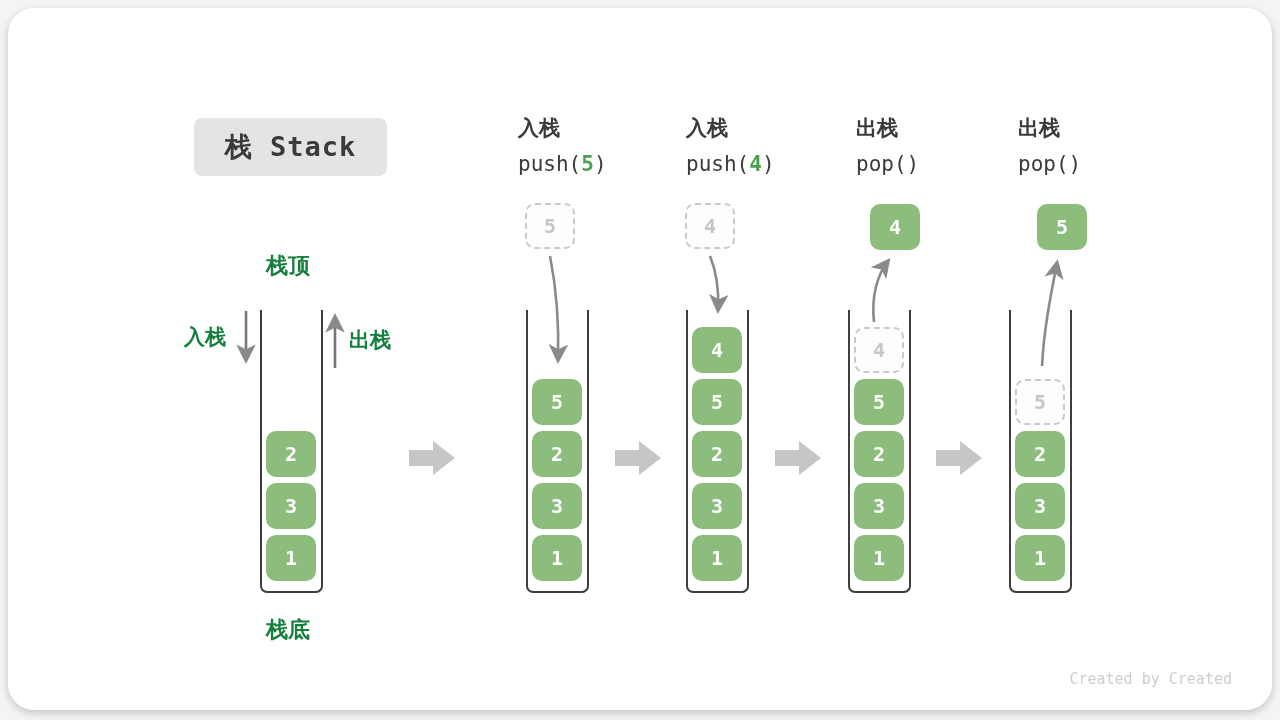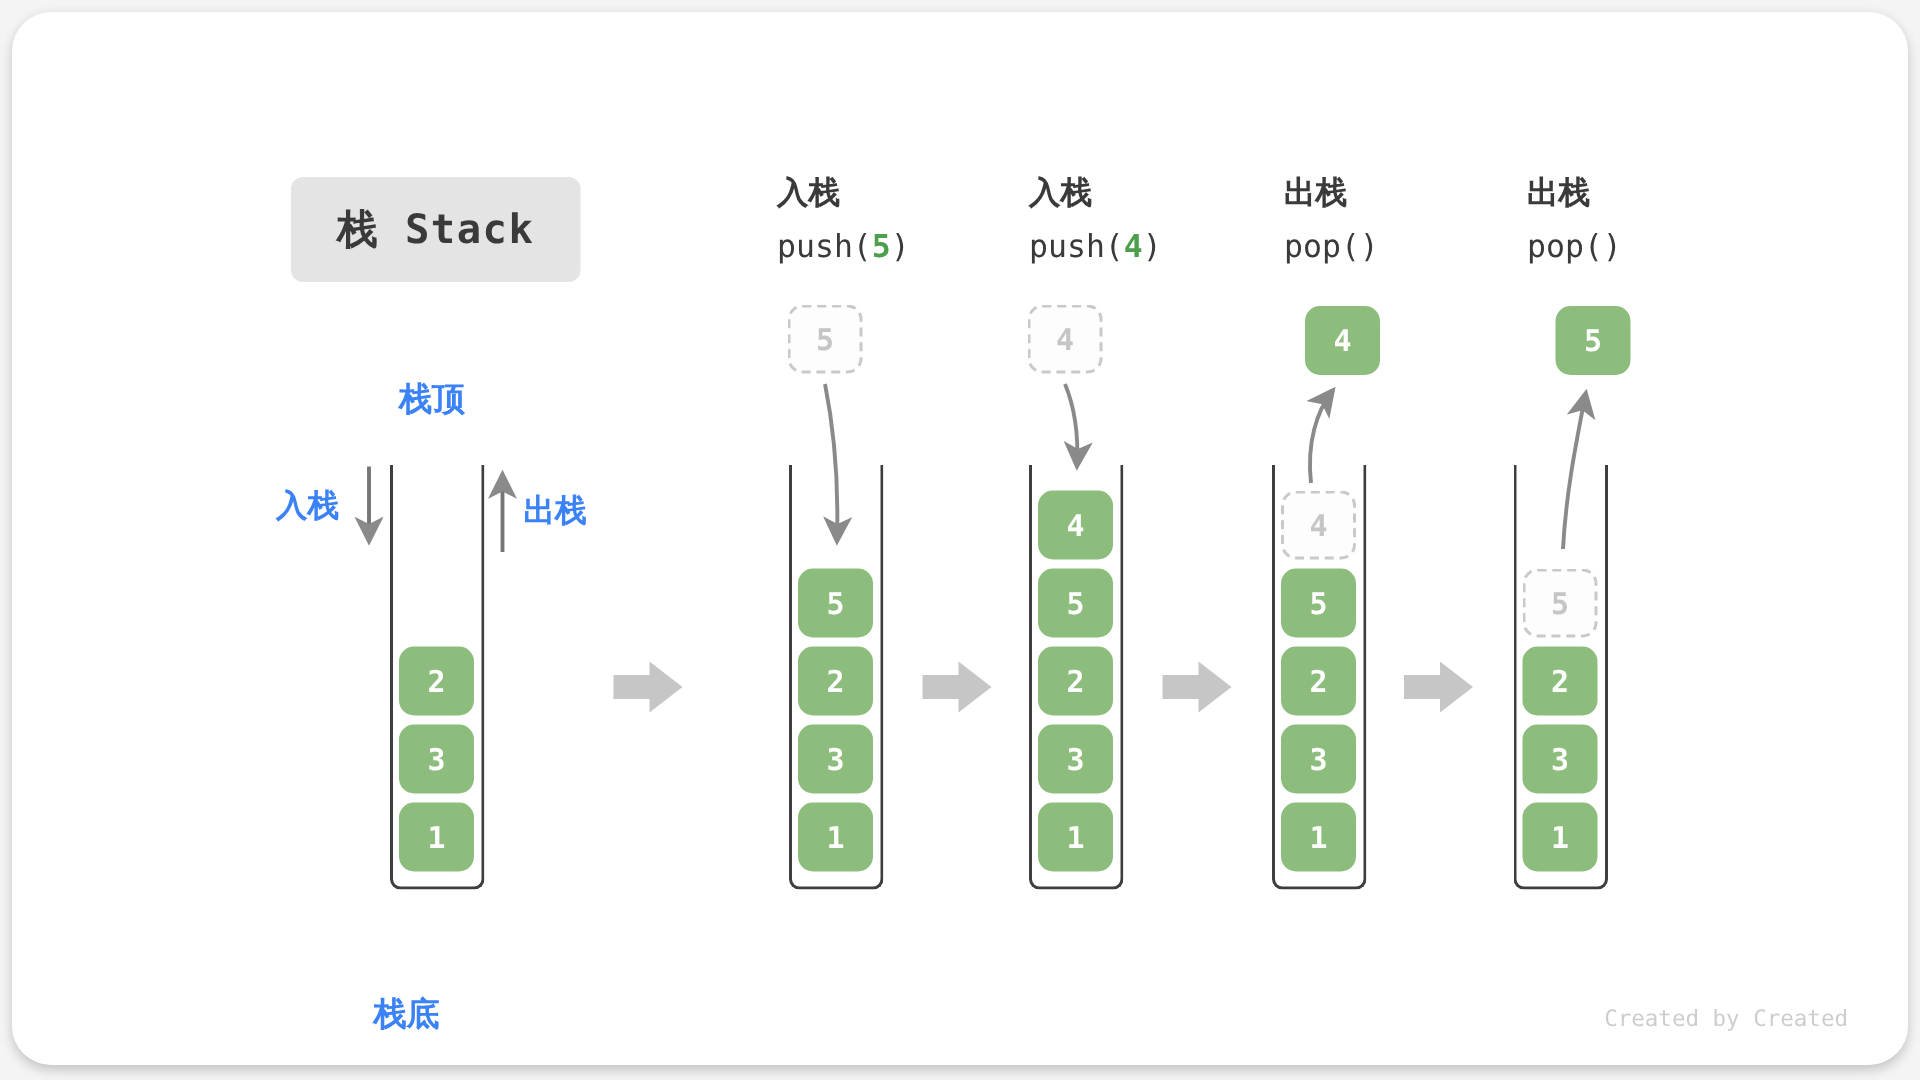--- a/index.html
+++ b/index.html
@@ -8,31 +8,31 @@
     background:#f4f4f4;
     font-family:"Liberation Sans", sans-serif;
     overflow:hidden;
   }
   .card {
     position:absolute; left:8px; top:8px; right:8px; bottom:10px;
     background:#ffffff; border-radius:26px;
     box-shadow:0 3px 8px rgba(0,0,0,0.20);
   }
   .title-badge {
-    position:absolute; left:186px; top:110px; width:193px; height:70px;
+    position:absolute; left:186px; top:110px; width:193px; height:58px;
     background:#e4e4e4; border-radius:8px;
     display:flex; align-items:center; justify-content:center;
     font:bold 27px "DejaVu Sans Mono", monospace; color:#3a3a3a;
     letter-spacing:1px;
   }
   .op { position:absolute; top:106px; }
   .op-name { font:bold 21px "Liberation Sans", sans-serif; color:#3a3a3a; margin-bottom:10px; }
   .op-code { font:21px "DejaVu Sans Mono", monospace; color:#3a3a3a; }
   .op-code .arg { color:#4d9e4d; font-weight:bold; }
-  .zh { position:absolute; font:bold 22px "Liberation Sans", sans-serif; color:#3b82f6; }
+  .zh { position:absolute; font:bold 22px "Liberation Sans", sans-serif; color:#15803d; }
   .well {
     position:absolute; top:302px; height:281px; width:59px;
     border-left:2px solid #3e3e3e; border-right:2px solid #3e3e3e;
     border-bottom:2px solid #3e3e3e; border-radius:0 0 7px 7px;
     background:#ffffff;
   }
   .cell {
     position:absolute; width:50px; height:46px; border-radius:10px;
     background:#8cbd7c; color:#ffffff;
     font:bold 20px "DejaVu Sans Mono", monospace;
@@ -68,21 +68,21 @@
     <div class="op-code"><span>pop(</span><span class="arg"></span><span>)</span></div>
   </div>
   <div class="op" style="left:1010px">
     <div class="op-name">出栈</div>
     <div class="op-code"><span>pop(</span><span class="arg"></span><span>)</span></div>
   </div>
 
   <div class="zh" style="left:258px; top:243px;">栈顶</div>
   <div class="zh" style="left:176px; top:315px; font-size:21px;">入栈</div>
   <div class="zh" style="left:341px; top:318px; font-size:21px;">出栈</div>
-  <div class="zh" style="left:241px; top:607px;margin-top:46px;">栈底</div>
+  <div class="zh" style="left:258px; top:607px;">栈底</div>
 
   <div class="well" style="left:252px"></div>
   <div class="well" style="left:518px"></div>
   <div class="well" style="left:678px"></div>
   <div class="well" style="left:840px"></div>
   <div class="well" style="left:1001px"></div>
 
   <div class="cell" style="left:258px; top:423px;">2</div>
   <div class="cell" style="left:258px; top:475px;">3</div>
   <div class="cell" style="left:258px; top:527px;">1</div>

